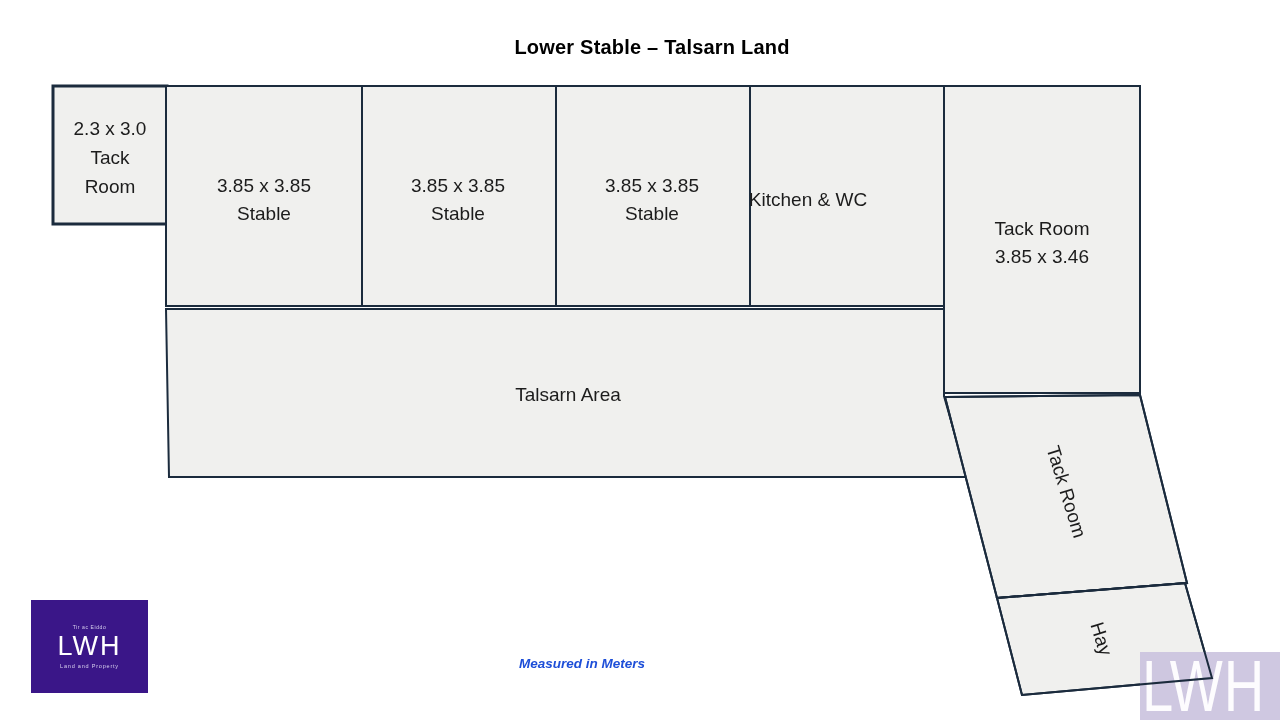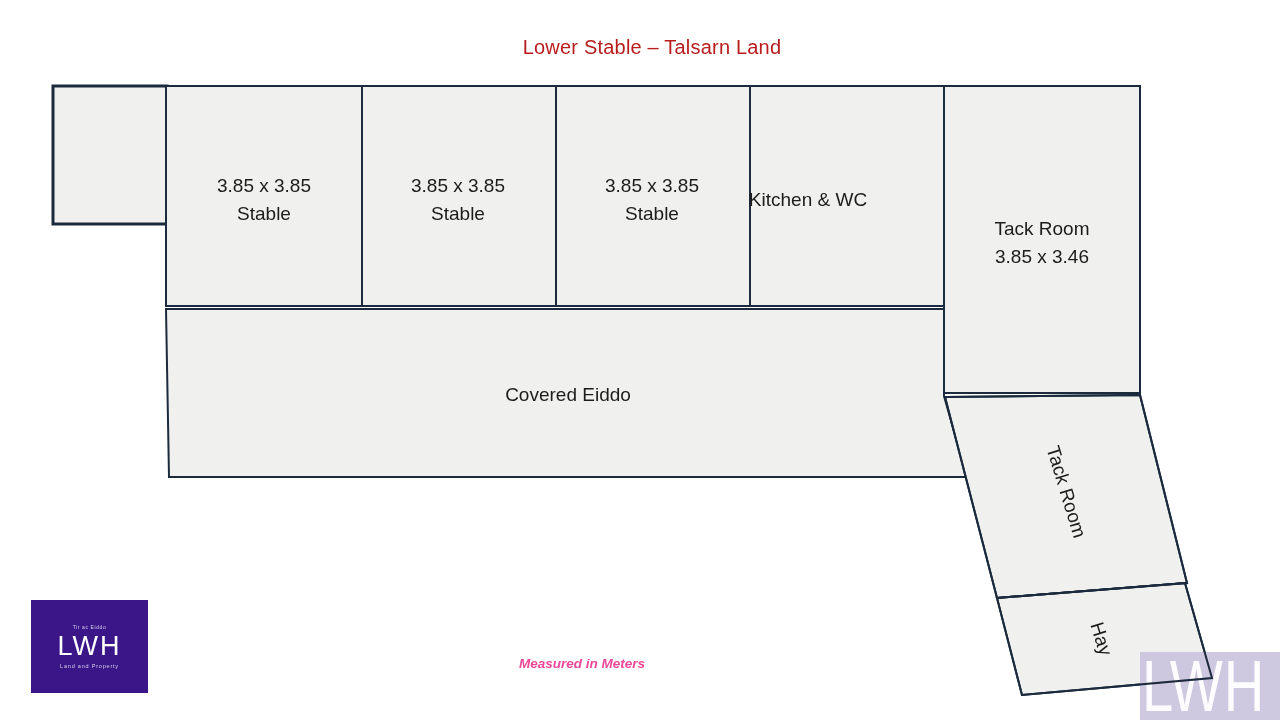--- a/index.html
+++ b/index.html
@@ -20,28 +20,28 @@
     text-align:center;
     font-size:19px;
     line-height:28px;
     white-space:nowrap;
     color:#1c1c1c;
   }
   .label.rot{transform:translate(-50%,-50%) rotate(73deg);}
   .page-title{
     position:absolute;left:652px;top:47px;
     transform:translate(-50%,-50%);
-    font-size:20px;font-weight:400;letter-spacing:.2px;
-    white-space:nowrap;color:#b91c1c;
+    font-size:20px;font-weight:700;letter-spacing:.2px;
+    white-space:nowrap;color:#000000;
   }
   .footer-note{
     position:absolute;left:582px;top:663px;
     transform:translate(-50%,-50%);
     font-style:italic;font-weight:600;font-size:13.5px;
-    white-space:nowrap;color:#ec4899;
+    white-space:nowrap;color:#1d4ed8;
   }
   .logo{
     position:absolute;left:31px;top:600px;width:117px;height:93px;
     background:#3a1688;
     display:flex;flex-direction:column;align-items:center;justify-content:center;
     gap:3px;
   }
   .logo .tag-top{font-size:5px;letter-spacing:.6px;color:#d9d2ef;}
   .logo .initials{font-size:27px;letter-spacing:2px;color:#ffffff;font-weight:400;line-height:1;}
   .logo .tag-bottom{font-size:5.5px;letter-spacing:.8px;color:#d9d2ef;}
@@ -68,20 +68,25 @@
     <rect class="room-shape thick" x="53" y="86" width="114" height="138"></rect>
     <rect class="room-shape" x="166" y="86" width="196" height="220"></rect>
     <rect class="room-shape" x="362" y="86" width="194" height="220"></rect>
     <rect class="room-shape" x="556" y="86" width="194" height="220"></rect>
     <rect class="room-shape" x="750" y="86" width="194" height="220"></rect>
     <rect class="room-shape" x="944" y="86" width="196" height="307"></rect>
     <polygon class="room-shape" points="945,397 1140,395 1187,583 997,598"></polygon>
     <polygon class="room-shape" points="997,598 1185,583 1212,678 1022,695"></polygon>
   </svg>
 
+  <div class="label" style="left:110px;top:157px;line-height:29px;">
+    <div>2.3 x 3.0</div>
+    <div>Tack</div>
+    <div>Room</div>
+  </div>
 
   <div class="label" style="left:264px;top:200px;">
     <div>3.85 x 3.85</div>
     <div>Stable</div>
   </div>
 
   <div class="label" style="left:458px;top:200px;">
     <div>3.85 x 3.85</div>
     <div>Stable</div>
   </div>
@@ -91,21 +96,21 @@
     <div>Stable</div>
   </div>
 
   <div class="label" style="left:808px;top:200px;">Kitchen &amp; WC</div>
 
   <div class="label" style="left:1042px;top:243px;">
     <div>Tack Room</div>
     <div>3.85 x 3.46</div>
   </div>
 
-  <div class="label" style="left:568px;top:395px;">Covered Eiddo</div>
+  <div class="label" style="left:568px;top:395px;">Talsarn Area</div>
 
   <div class="label rot" style="left:1066px;top:492px;">Tack Room</div>
 
   <div class="label rot" style="left:1101px;top:639px;">Hay</div>
 
   <div class="watermark">
     <span class="wm-text">LWH</span>
   </div>
 
   <svg class="plan" width="1280" height="720" viewBox="0 0 1280 720" style="pointer-events:none;">

